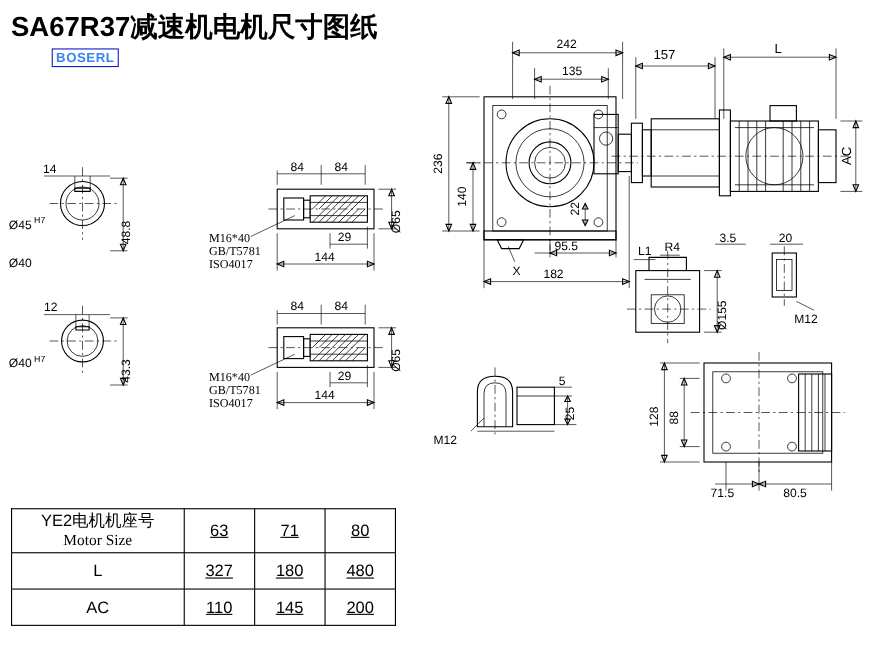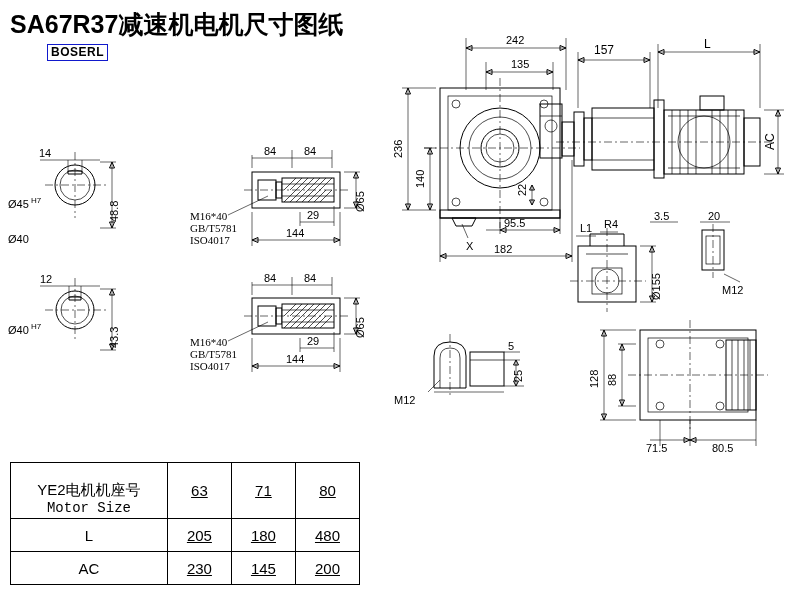--- a/index.html
+++ b/index.html
@@ -22,21 +22,21 @@
     letter-spacing:0px;
     white-space:nowrap;
   }
   .logo{
     position:absolute;
     left:47px; top:44px;
     border:1px solid #1119cc;
     padding:0px 3px 1px 3px;
     font-size:12px;
     font-weight:bold;
-    color:#000000;
+    color:#3b82f6;
     font-family:"Liberation Sans", sans-serif;
     letter-spacing:0.5px;
   }
 
   svg.draw{position:absolute;left:0;top:0;width:800px;height:609px;}
   svg.draw text{font-family:"Liberation Sans", sans-serif;font-size:11px;fill:#000;}
   svg.draw .serif{font-family:"Liberation Serif", serif;font-size:11px;}
 
   .ln{stroke:#000;stroke-width:1;fill:none;}
   .thin{stroke:#000;stroke-width:0.7;fill:none;}
@@ -53,22 +53,22 @@
   }
   .tbl td{
     border:1px solid #000;
     text-align:center;
     font-size:15px;
     height:30px;
     font-family:"Liberation Sans", sans-serif;
   }
   .tbl td.lbl{width:160px;}
   .tbl td.val{width:63px;text-decoration:underline;}
-  .tbl .cell-cn{font-size:15px;margin-top:16px;}
-  .tbl .cell-en{font-family:Liberation Mono, monospace;font-size:14px;text-align:center;}
+  .tbl .cell-cn{font-size:15px;}
+  .tbl .cell-en{font-family:Liberation Serif, serif;font-size:14px;text-align:center;}
   .hdrcell{line-height:1.15;padding:1px 0;}
 </style>
 </head>
 <body>
 
 <div id="root">
 
   <div class="title">SA67R37减速机电机尺寸图纸</div>
   <div class="logo">BOSERL</div>
 
@@ -463,26 +463,26 @@
         <td class="lbl">
           <div class="hdrcell cell-cn">YE2电机机座号</div>
           <div class="hdrcell cell-en">Motor Size</div>
         </td>
         <td class="val">63</td>
         <td class="val">71</td>
         <td class="val">80</td>
       </tr>
       <tr>
         <td class="lbl">L</td>
-        <td class="val">205</td>
+        <td class="val">327</td>
         <td class="val">180</td>
         <td class="val">480</td>
       </tr>
       <tr>
         <td class="lbl">AC</td>
-        <td class="val">230</td>
+        <td class="val">110</td>
         <td class="val">145</td>
         <td class="val">200</td>
       </tr>
     </tbody>
   </table>
 
 </div>
 
 </body></html>

